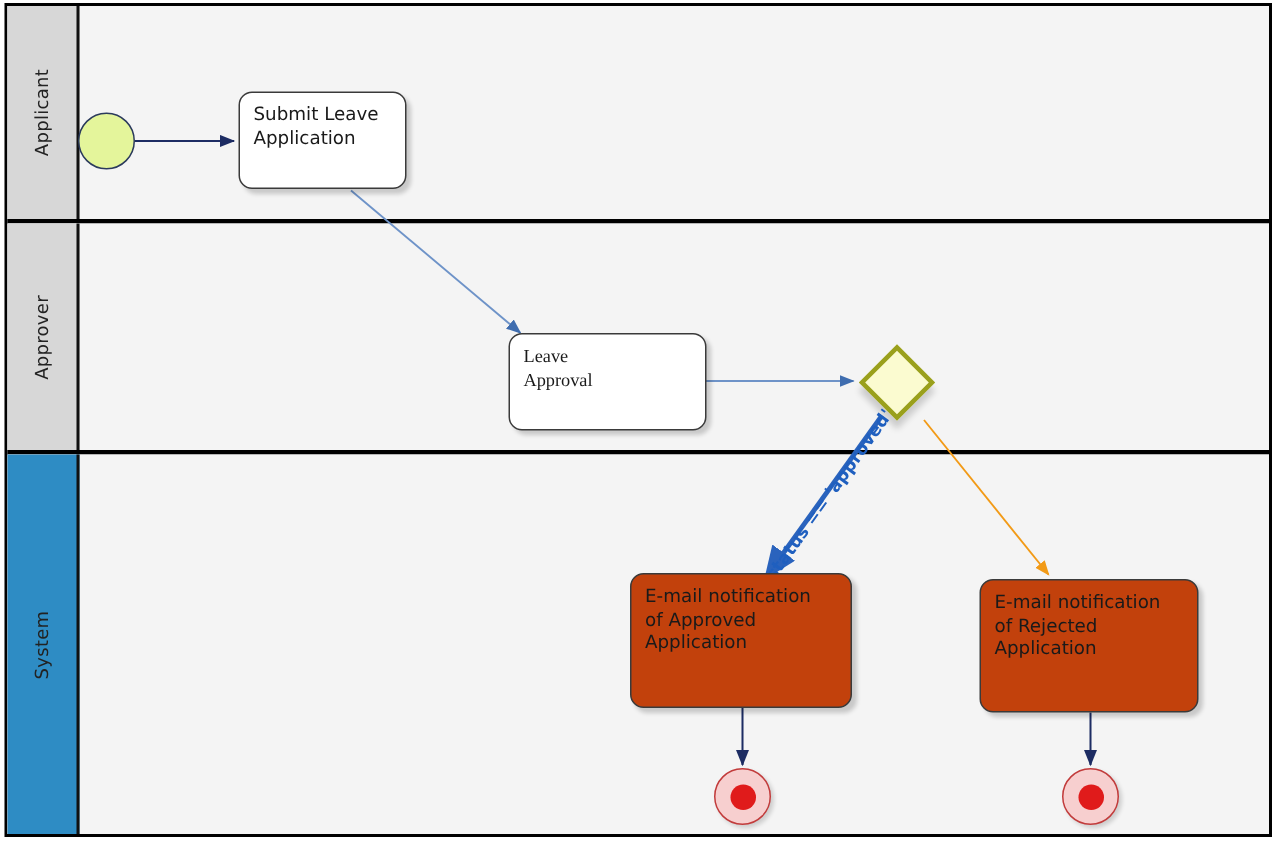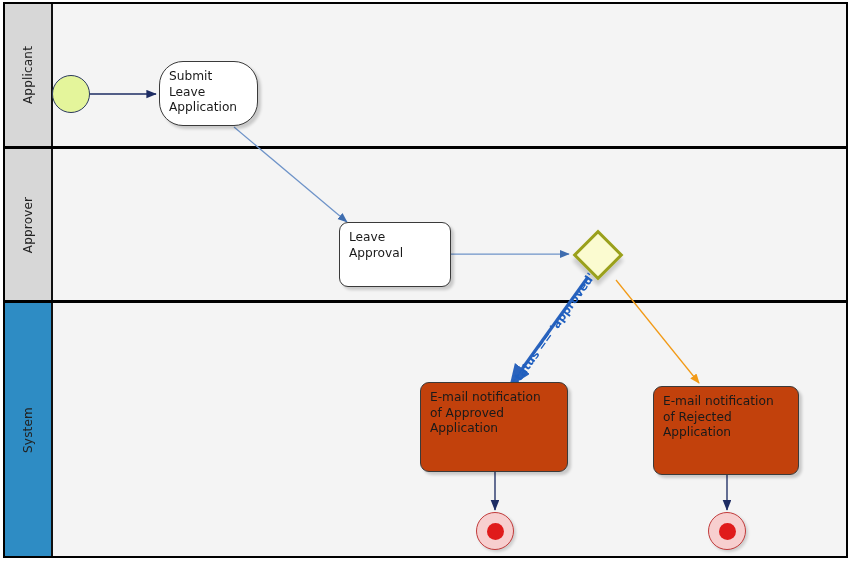--- a/index.html
+++ b/index.html
@@ -194,24 +194,24 @@
 
     <line x1="616" y1="280" x2="699" y2="383" stroke="#f29a16" stroke-width="1.25" marker-end="url(#ah-orange)"></line>
 
     <line x1="495" y1="472" x2="495" y2="510" stroke="#1d2c63" stroke-width="1.35" marker-end="url(#ah-navy)"></line>
 
     <line x1="727" y1="475" x2="727" y2="510" stroke="#1d2c63" stroke-width="1.35" marker-end="url(#ah-navy)"></line>
   </svg>
 
   <div class="start-event" style="left:52px; top:75px;"></div>
 
-  <div class="task white" style="left:159px; top:61px; width:99px; height:65px;border-radius:24px;">Submit Leave
+  <div class="task white" style="left:159px; top:61px; width:112px; height:65px;">Submit Leave
 Application</div>
 
-  <div class="task white" style="left:339px; top:222px; width:112px; height:65px;">Leave
+  <div class="task white" style="left:339px; top:222px; width:132px; height:65px;font-family:Liberation Serif, serif;">Leave
 Approval</div>
 
   <div class="gateway" style="left:580px; top:237px;"></div>
 
   <div class="flow-label" style="left:513px; top:378px; transform: rotate(-54.5deg);">status == 'approved'</div>
 
   <div class="task green" style="left:420px; top:382px; width:148px; height:90px;">E-mail notification
 of Approved
 Application</div>
 

